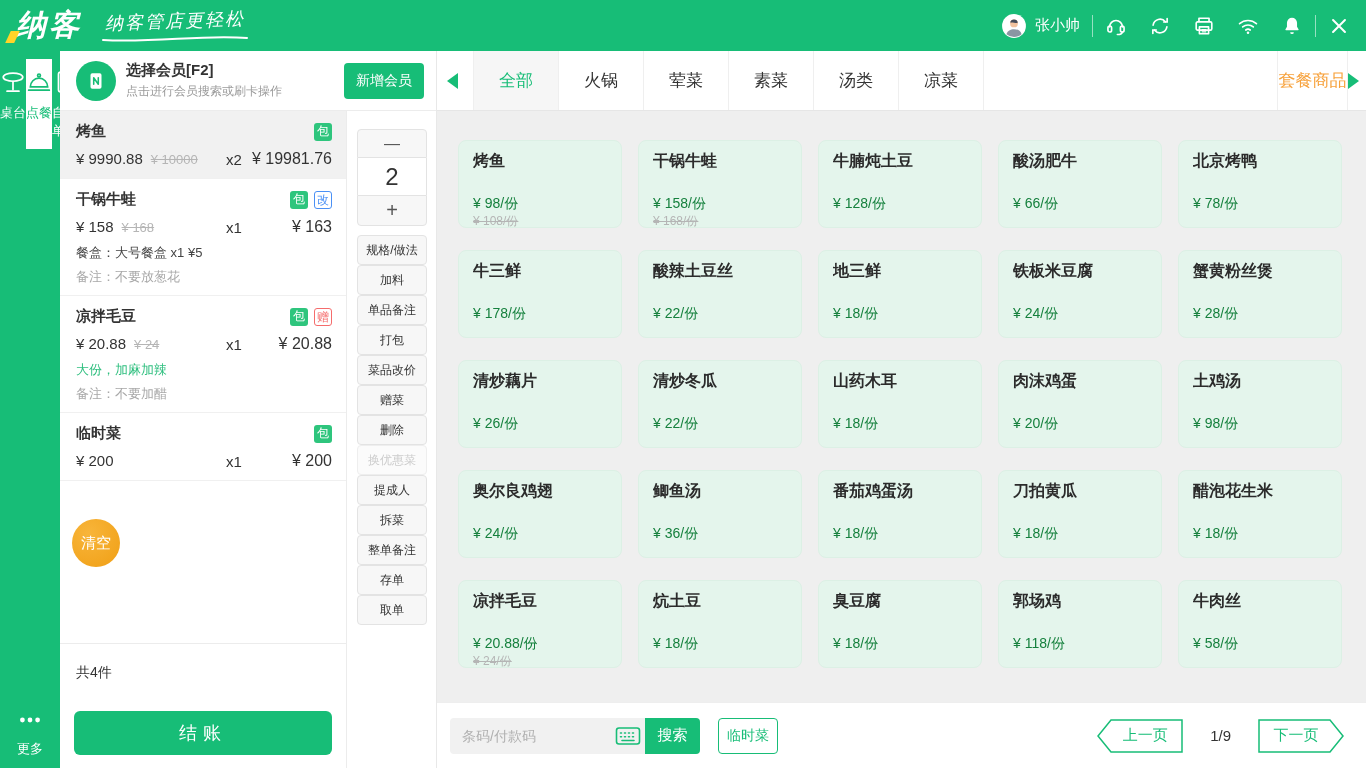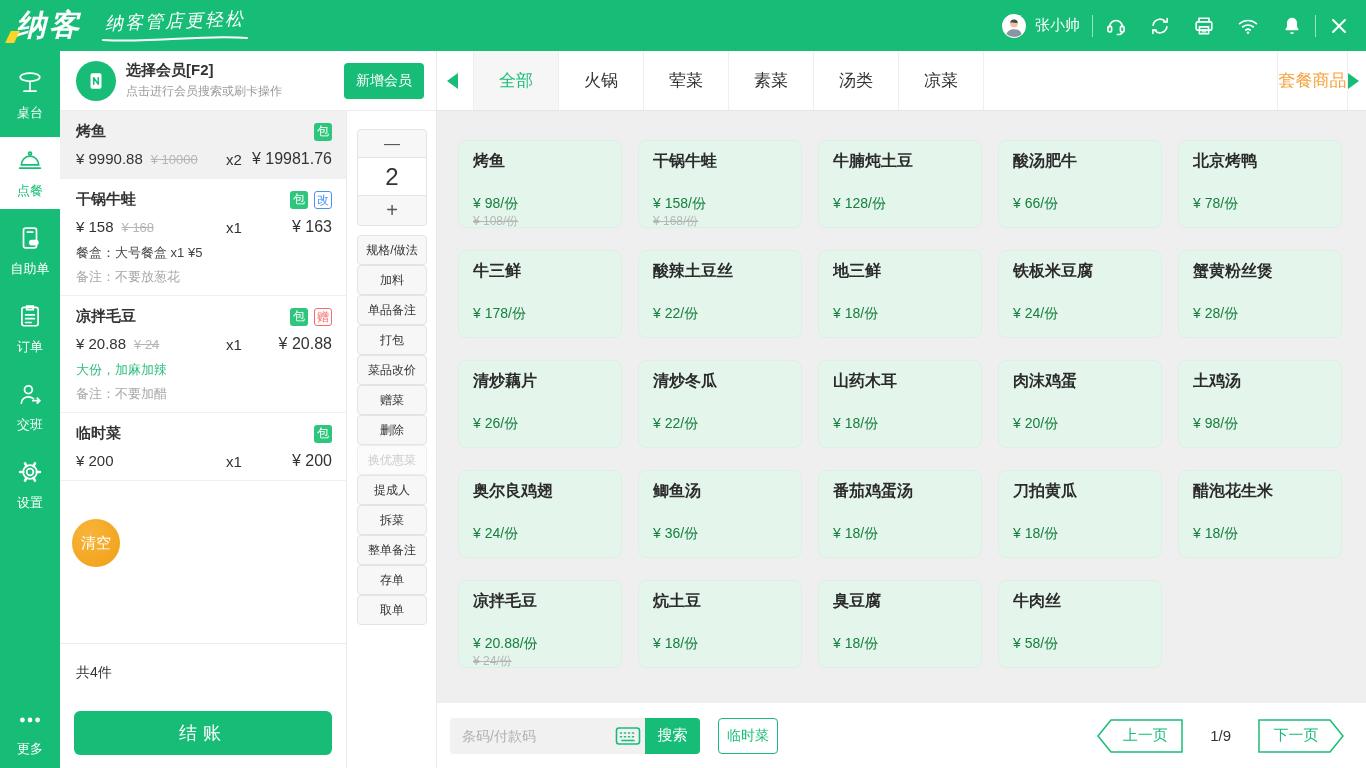--- a/index.html
+++ b/index.html
@@ -17,21 +17,21 @@
   .topbar-right { margin-left:auto; display:flex; align-items:center; gap:12px; padding-right:16px; }
   .user { display:flex; align-items:center; gap:8px; }
   .user-name { color:#fff; font-size:15px; }
   .avatar { width:26px; height:26px; display:inline-flex; }
   .tb-divider { width:1px; height:22px; background:rgba(255,255,255,.55); }
   .tb-icons { display:flex; align-items:center; gap:22px; }
   .tb-icon { width:22px; height:22px; display:inline-flex; align-items:center; justify-content:center; }
 
   
   .sidebar { position:absolute; left:0; top:51px; width:60px; height:717px; background:#17bd77; display:flex; flex-direction:column; }
-  .side-items { display:flex; flex-direction:column; padding-top:8px; }
+  .side-items { display:flex; flex-direction:row; padding-top:8px; }
   .side-item { width:60px; padding:10px 0 9px; display:flex; flex-direction:column; align-items:center; gap:5px; color:#fff; cursor:pointer; margin-bottom:6px; }
   .side-item.active { background:#fff; color:#17bd77; }
   .side-label { font-size:13px; }
   .side-more { margin-top:auto; margin-bottom:10px; display:flex; flex-direction:column; align-items:center; gap:3px; color:#fff; cursor:pointer; }
 
   
   .panel { position:absolute; left:60px; top:51px; width:377px; height:717px; background:#fff; border-right:1px solid #e8e8e8; }
   .member-bar { position:absolute; left:0; top:0; width:100%; height:60px; border-bottom:1px solid #ececec; display:flex; align-items:center; padding:0 12px 0 16px; cursor:pointer; background:#fff; }
   .member-ic { width:40px; height:40px; border-radius:50%; background:#17bd77; display:flex; align-items:center; justify-content:center; flex:0 0 40px; }
   .member-txt { margin-left:10px; flex:1; min-width:0; }
@@ -454,20 +454,24 @@
       </div>
       <div class="menu-card">
         <div class="mc-name">炕土豆</div>
         <div class="mc-price">¥ 18/份</div>
       </div>
       <div class="menu-card">
         <div class="mc-name">臭豆腐</div>
         <div class="mc-price">¥ 18/份</div>
       </div>
       <div class="menu-card">
+        <div class="mc-name">郭场鸡</div>
+        <div class="mc-price">¥ 118/份</div>
+      </div>
+      <div class="menu-card">
         <div class="mc-name">牛肉丝</div>
         <div class="mc-price">¥ 58/份</div>
       </div>
     </div>
 
   <div class="bottombar">
     <div class="search-group">
       <div class="search-input-wrap">
         <input class="search-input" placeholder="条码/付款码" style="">
         <span class="kb-icon">

